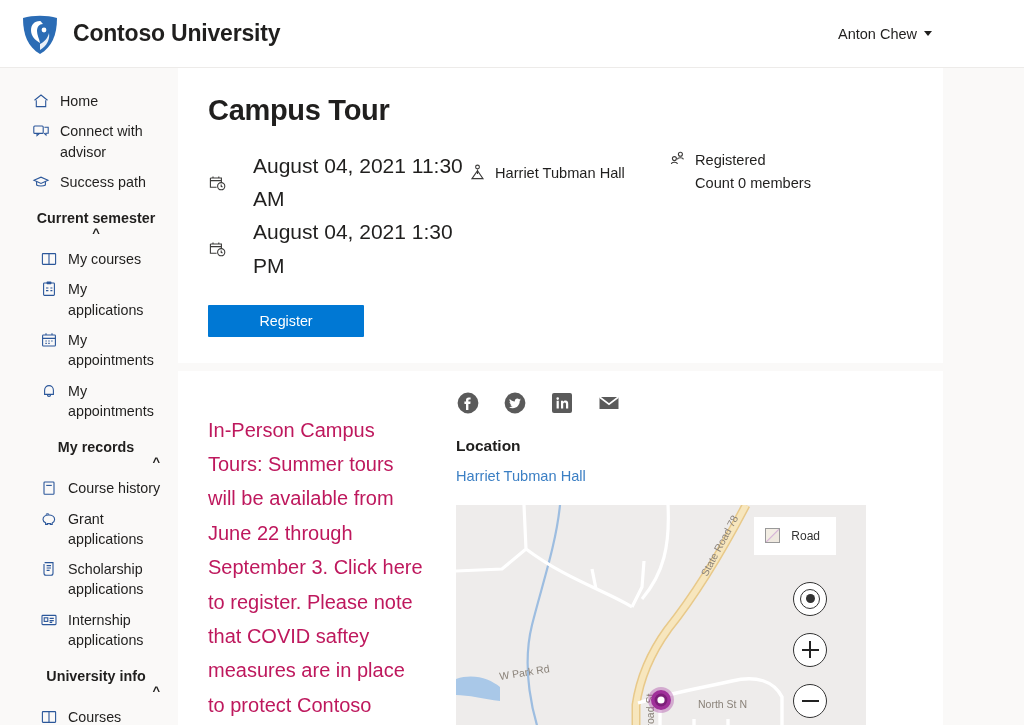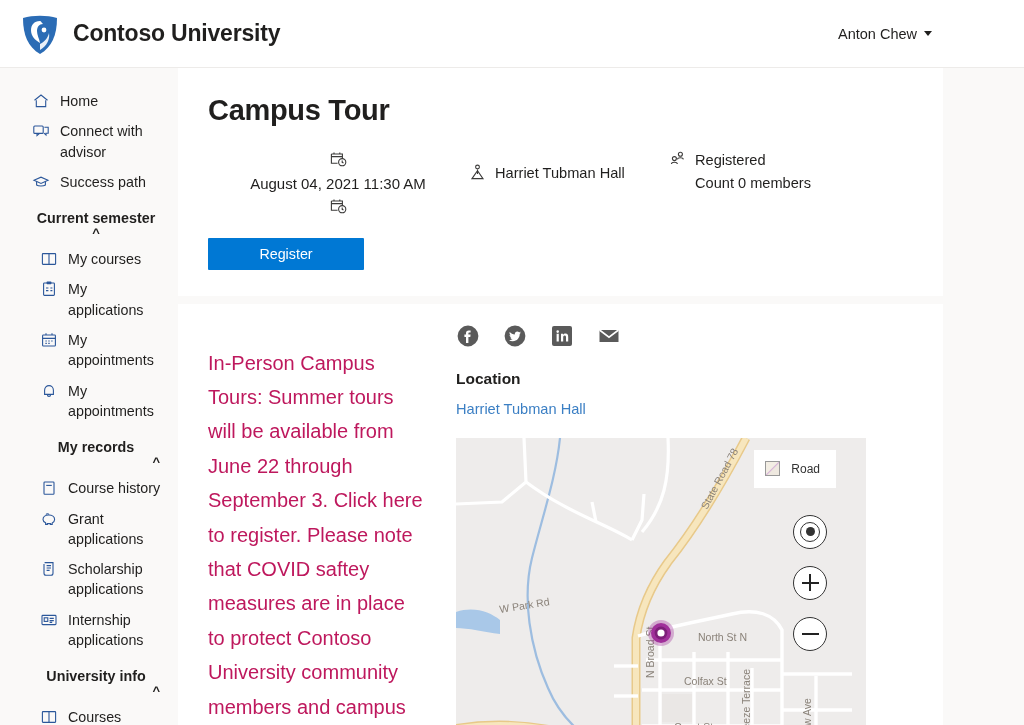--- a/index.html
+++ b/index.html
@@ -52,21 +52,21 @@
   .nav-group.tight .chev { margin-left: 0; }
 
   
   .main { flex: 1; position: relative; overflow: hidden; background: #faf9f8; }
   .card { background: #ffffff; width: 765px; }
   .card-top { padding: 26px 30px 26px 30px; }
   .page-title { font-size: 29px; font-weight: 700; letter-spacing: -0.3px; color: #201f1e; margin-bottom: 22px; }
 
   .meta-row { display: flex; align-items: flex-start; }
   .meta-dates { width: 260px; flex: none; }
-  .meta-line { display: flex; align-items: center; gap: 4px; font-size: 15px; line-height: 1.58; color: #201f1e; flex-direction: column; }
+  .meta-line { display: flex; align-items: center; gap: 26px; font-size: 21px; line-height: 1.58; color: #201f1e; }
   .meta-venue { width: 200px; flex: none; display: flex; align-items: center; gap: 8px; font-size: 14.6px; padding-top: 14px;}
   .meta-reg { display: flex; align-items: flex-start; gap: 8px; font-size: 14.6px; line-height: 1.55; }
   .meta-ico { width: 19px; height: 19px; flex: none; color: #3b3a39; }
   .meta-ico svg { display: block; }
 
   .register-btn {
     margin-top: 23px; background: #0078d4; color: #ffffff;
     border: none; font-family: inherit; font-size: 14.3px;
     width: 156px; height: 32px; cursor: pointer; border-radius: 1px;
   }
@@ -318,20 +318,21 @@
               <span>August 04, 2021 11:30 AM</span>
             </div>
             <div class="meta-line">
               <span class="meta-ico">
                 <svg viewBox="0 0 19 19" width="19" height="19" fill="none" stroke="currentColor" stroke-width="1.1">
                   <path d="M2.4 5 H13.4 V10 M2.4 5 V14.2 H8.6 M2.4 7.6 H13.4 M5 5 V3.4 M10.8 5 V3.4"></path>
                   <circle cx="13.2" cy="13.2" r="3.6"></circle>
                     <path d="M13.2 11.4 V13.3 L14.5 14"></path>
                 </svg>
               </span>
+              <span>August 04, 2021 1:30 PM</span>
             </div>
           </div>
 
           <div class="meta-venue">
             <span class="meta-ico">
               <svg viewBox="0 0 19 19" width="19" height="19" fill="none" stroke="currentColor" stroke-width="1.1">
                 <circle cx="9.5" cy="4" r="1.9"></circle>
                 <path d="M9.5 6.4 V11 M4 15.6 L9.5 7.8 L15 15.6 Z"></path>
               </svg>
             </span>

